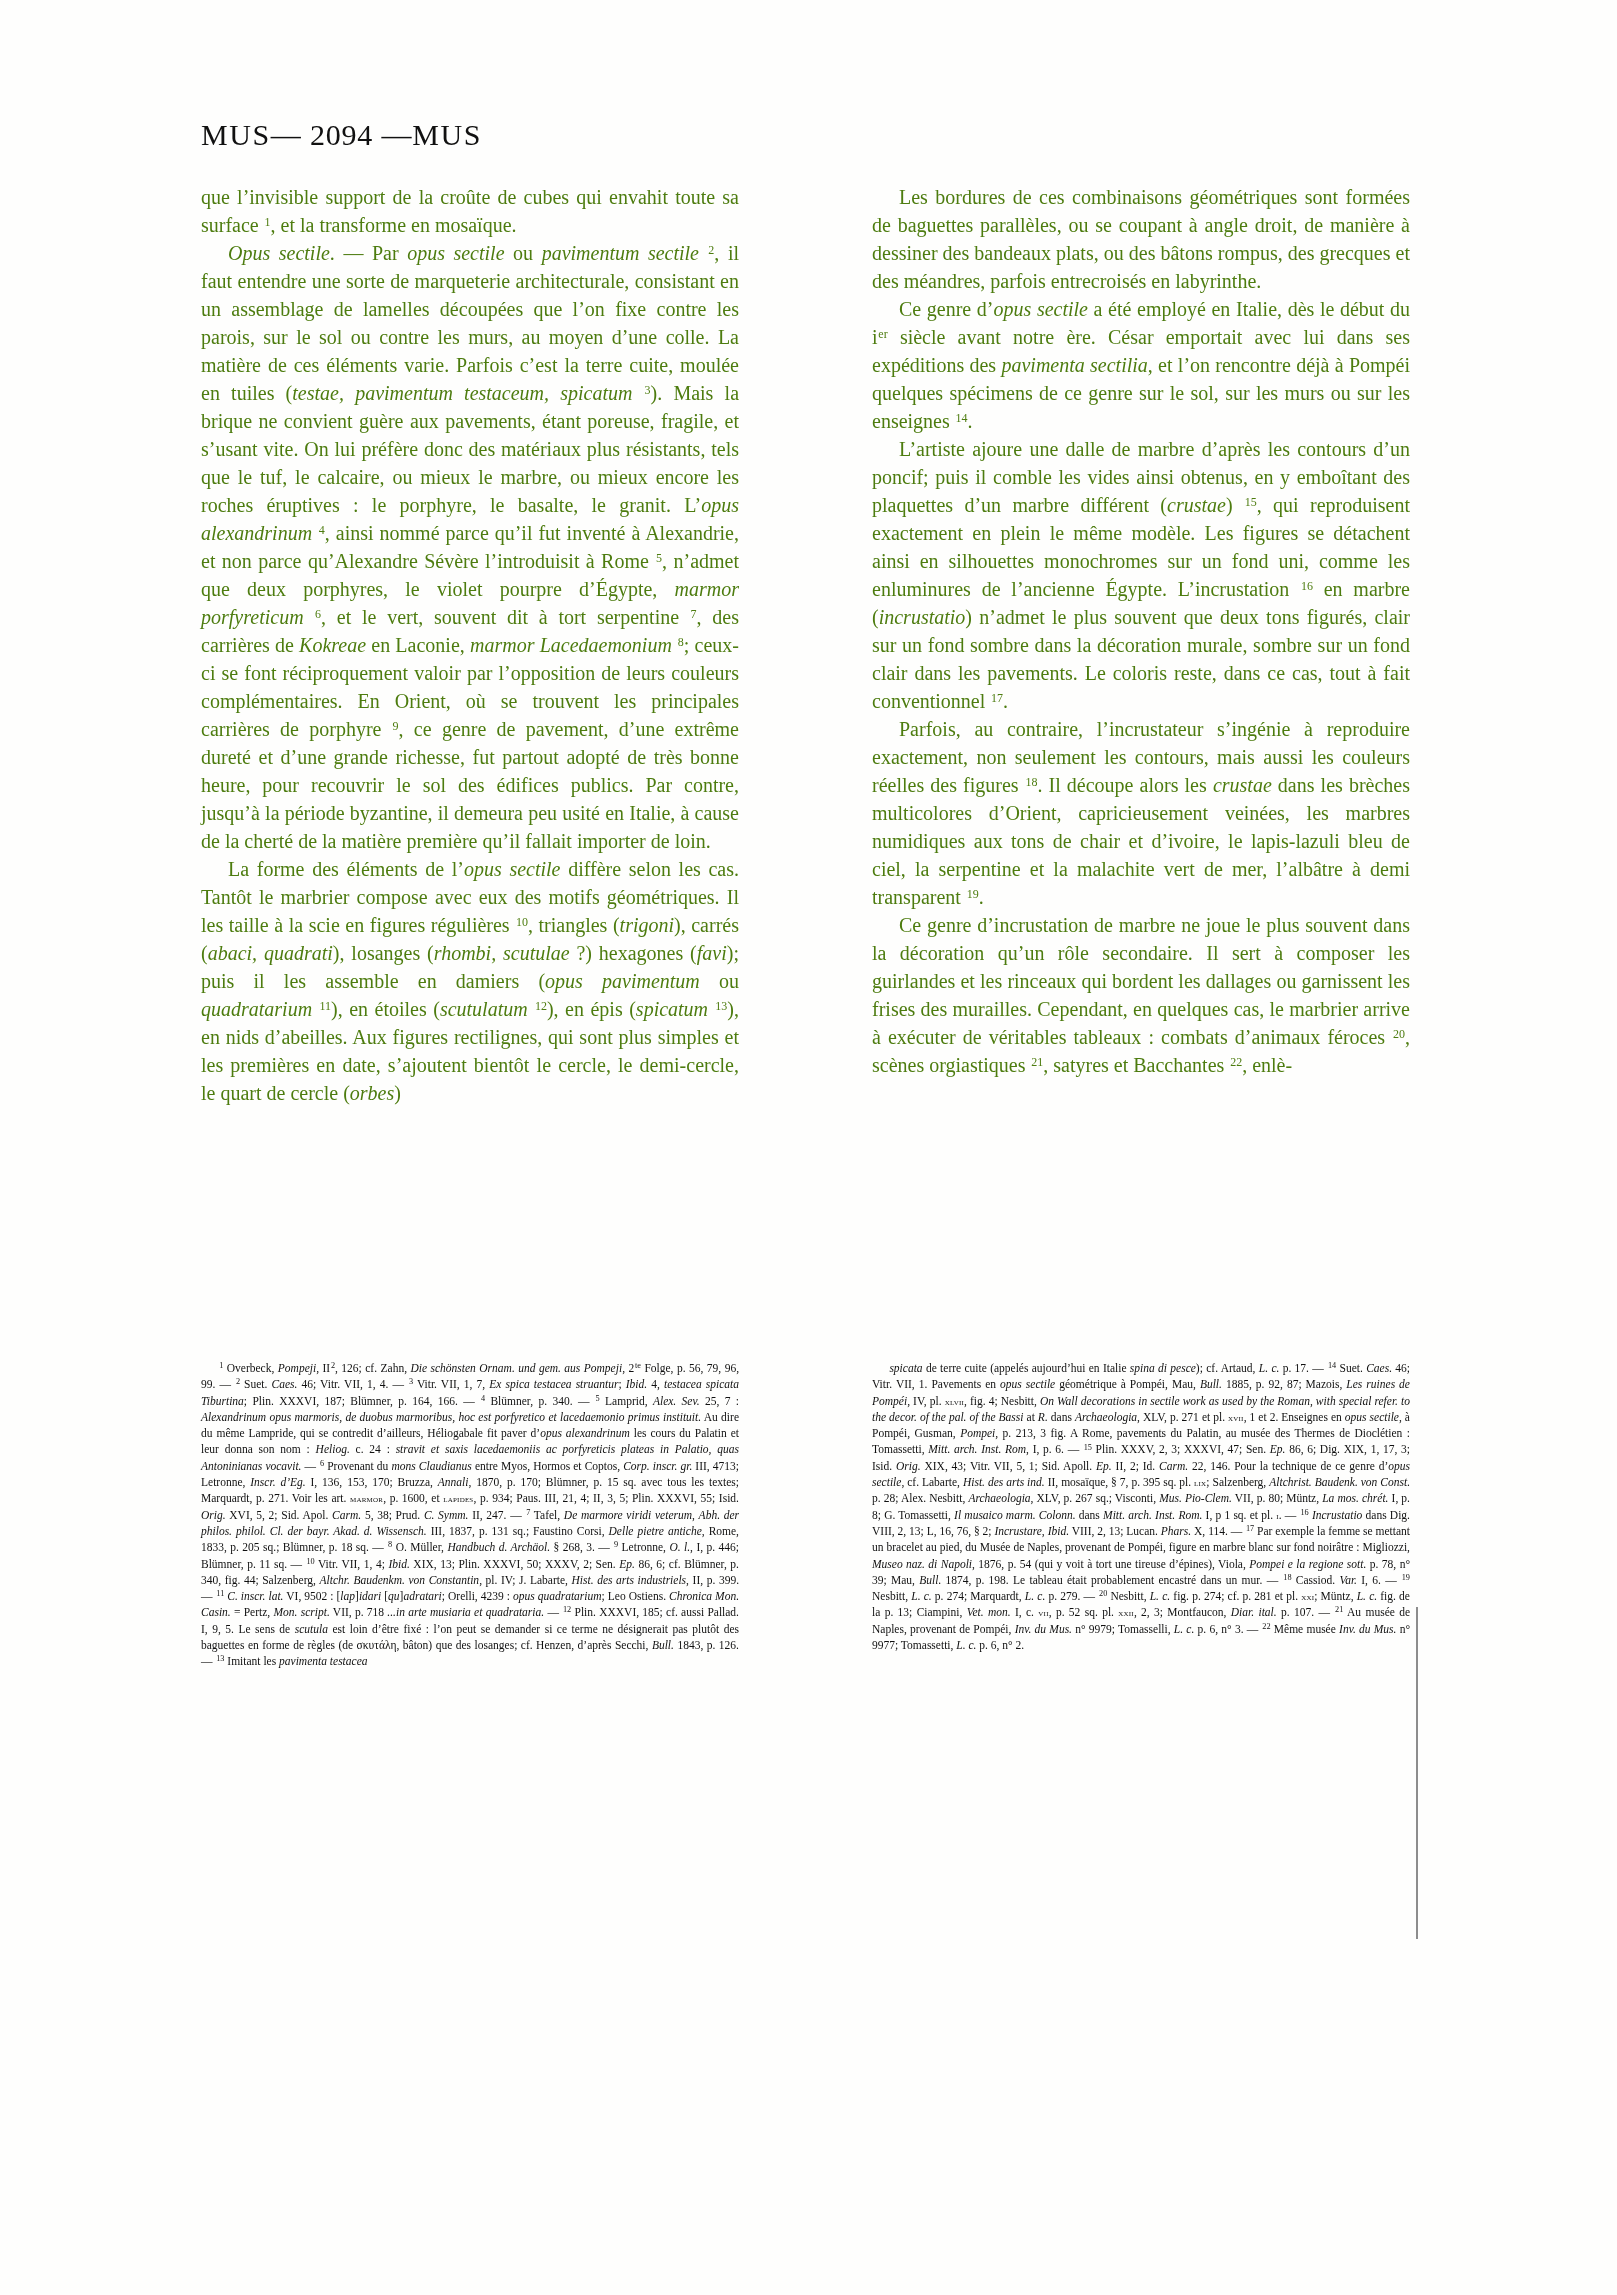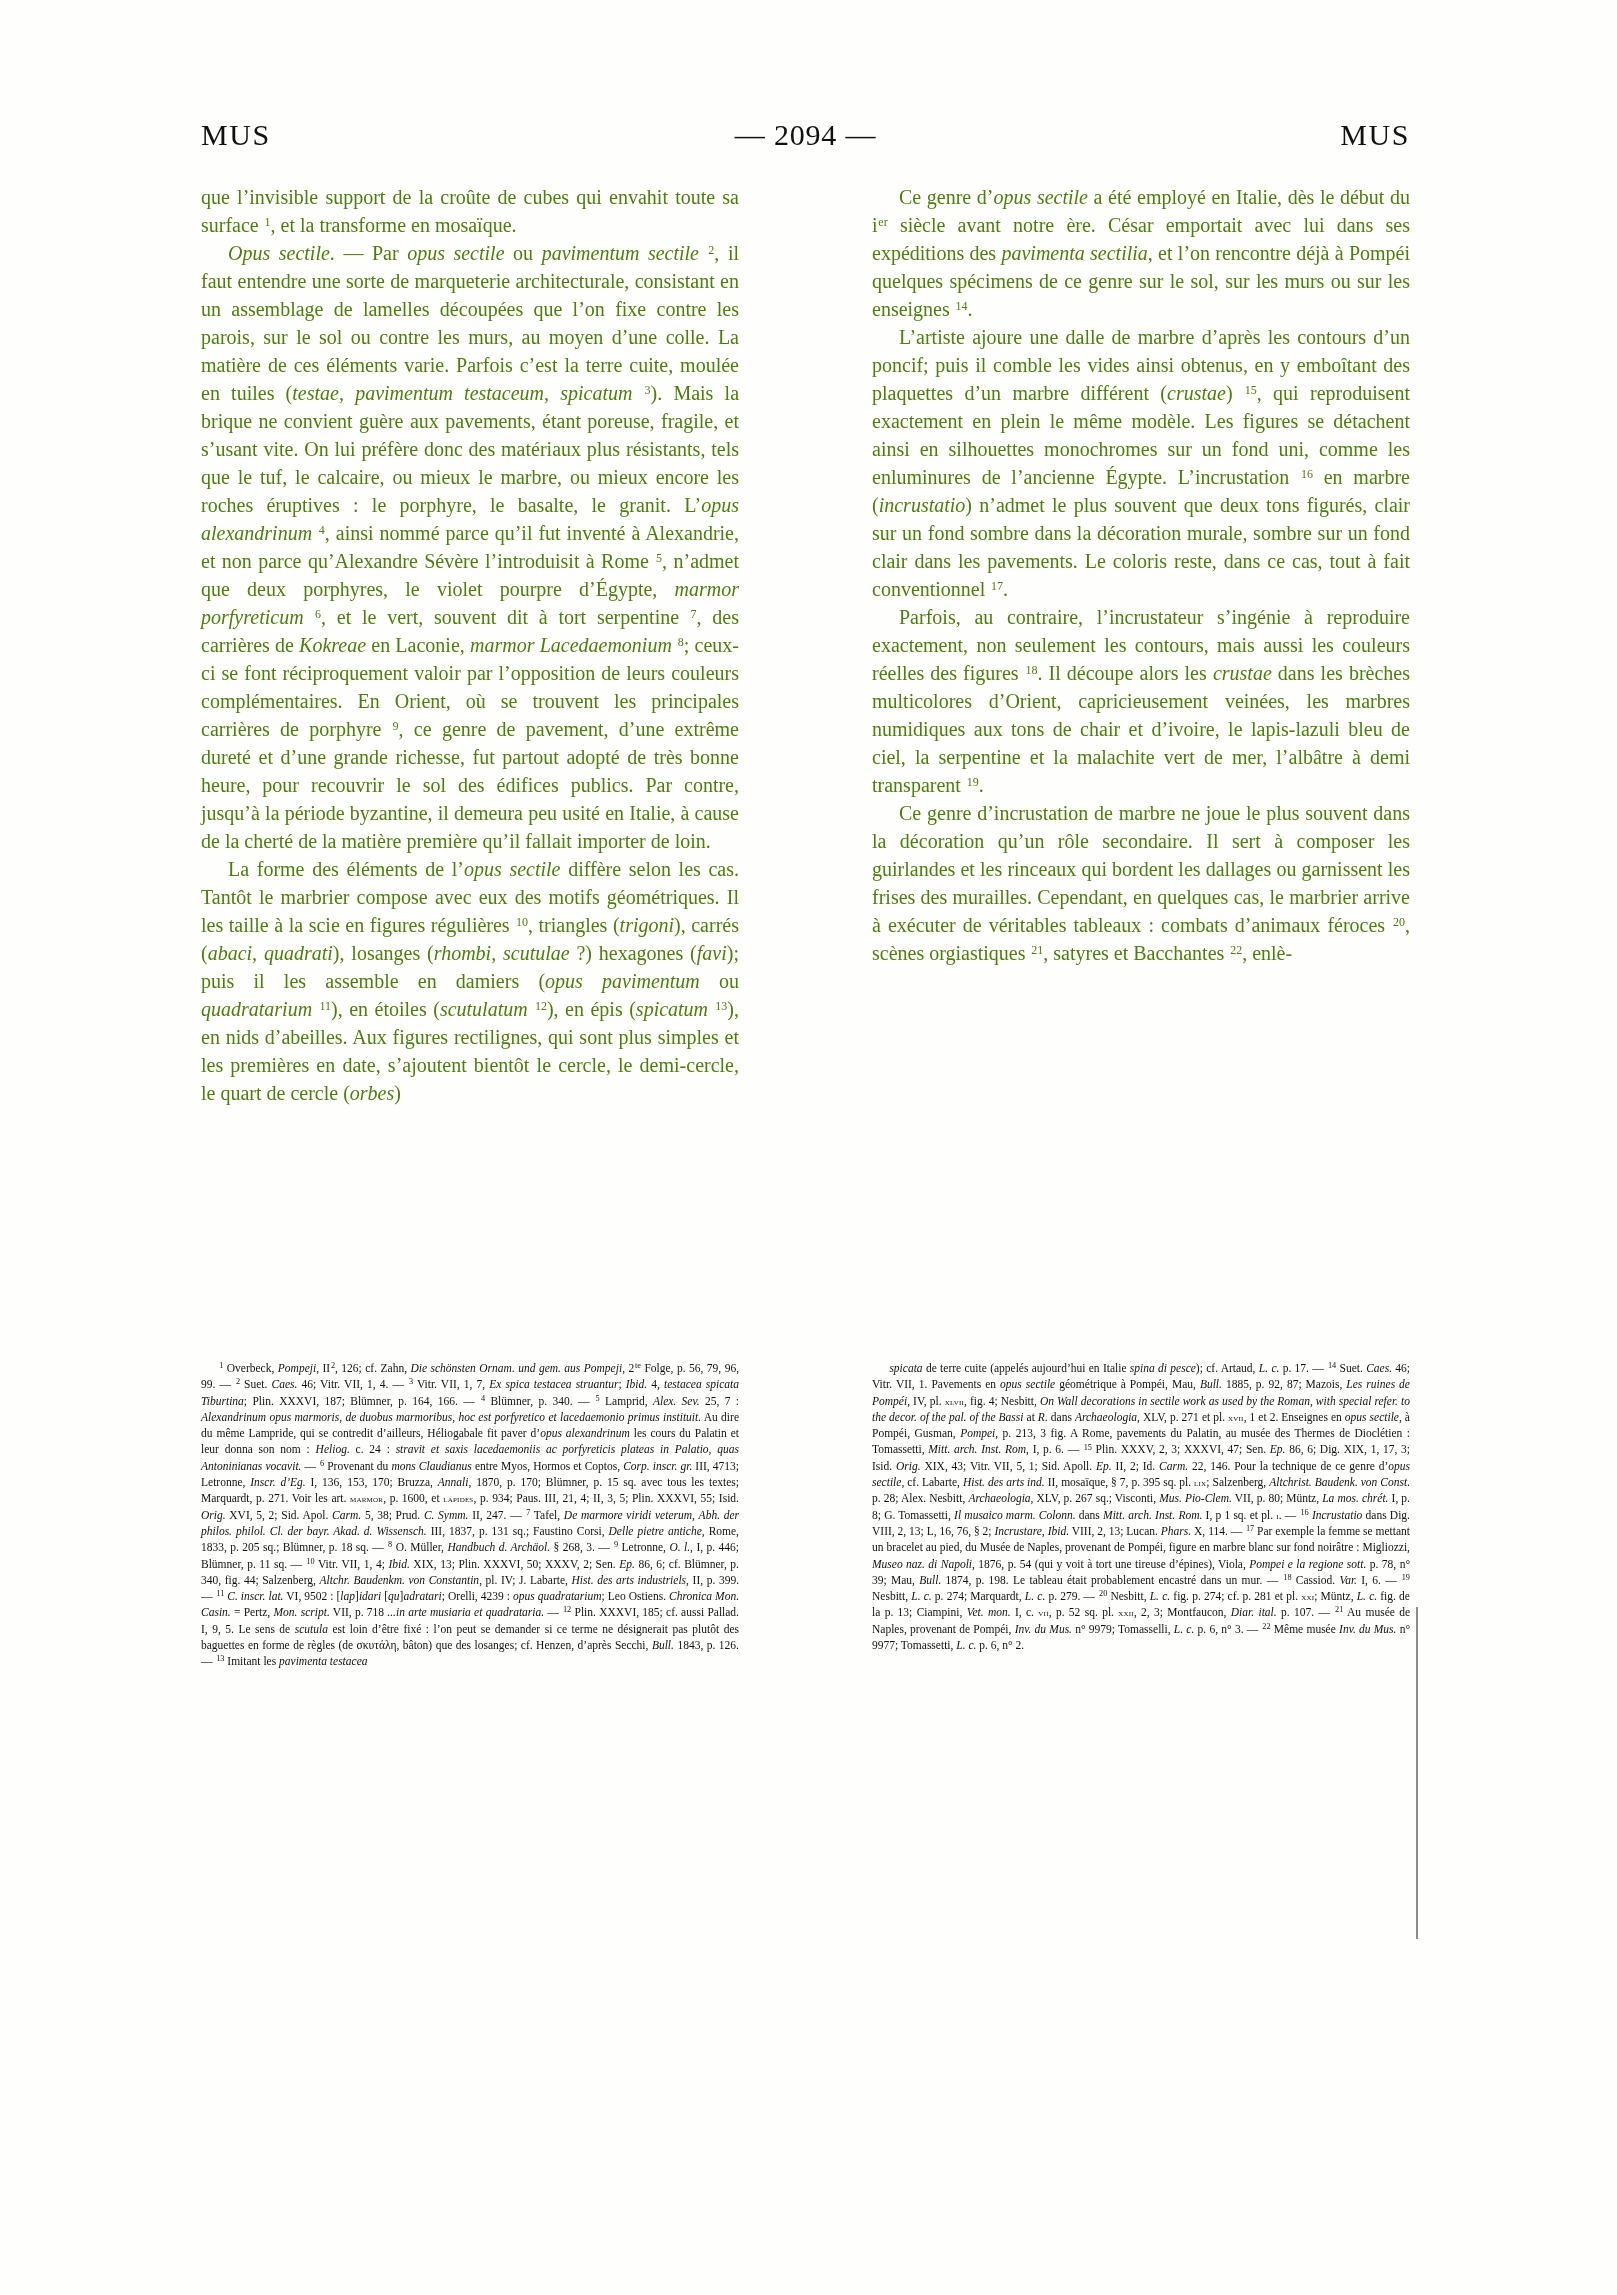--- a/index.html
+++ b/index.html
@@ -19,21 +19,20 @@
     background:#fefefd;
   }
 
   
   .runhead {
     position:absolute;
     left:201px; top:118px;
     width:1209px;
     display:flex;
     align-items:baseline;
-    justify-content:space-between;
     font-size:30px;
     letter-spacing:1.6px;
     color:#111;
   }
   .runhead .folio { font-size:30px; letter-spacing:0.8px; }
   .runhead .hw { font-size:30px; }
 
   
   .cols {
     position:absolute;
@@ -109,20 +108,21 @@
     <div class="col left">
       <div class="body-text">
         <p class="noind">que l’invisible support de la croûte de cubes qui envahit toute sa surface <sup>1</sup>, et la transforme en mosaïque.</p>
         <p><i>Opus sectile</i>. — Par <i>opus sectile</i> ou <i>pavimentum sectile</i> <sup>2</sup>, il faut entendre une sorte de marqueterie architecturale, consistant en un assemblage de lamelles découpées que l’on fixe contre les parois, sur le sol ou contre les murs, au moyen d’une colle. La matière de ces éléments varie. Parfois c’est la terre cuite, moulée en tuiles (<i>testae, pavimentum testaceum, spicatum</i> <sup>3</sup>). Mais la brique ne convient guère aux pavements, étant poreuse, fragile, et s’usant vite. On lui préfère donc des matériaux plus résistants, tels que le tuf, le calcaire, ou mieux le marbre, ou mieux encore les roches éruptives : le porphyre, le basalte, le granit. L’<i>opus alexandrinum</i> <sup>4</sup>, ainsi nommé parce qu’il fut inventé à Alexandrie, et non parce qu’Alexandre Sévère l’introduisit à Rome <sup>5</sup>, n’admet que deux porphyres, le violet pourpre d’Égypte, <i>marmor porfyreticum</i> <sup>6</sup>, et le vert, souvent dit à tort serpentine <sup>7</sup>, des carrières de <i>Kokreae</i> en Laconie, <i>marmor Lacedaemonium</i> <sup>8</sup>; ceux-ci se font réciproquement valoir par l’opposition de leurs couleurs complémentaires. En Orient, où se trouvent les principales carrières de porphyre <sup>9</sup>, ce genre de pavement, d’une extrême dureté et d’une grande richesse, fut partout adopté de très bonne heure, pour recouvrir le sol des édifices publics. Par contre, jusqu’à la période byzantine, il demeura peu usité en Italie, à cause de la cherté de la matière première qu’il fallait importer de loin.</p>
         <p>La forme des éléments de l’<i>opus sectile</i> diffère selon les cas. Tantôt le marbrier compose avec eux des motifs géométriques. Il les taille à la scie en figures régulières <sup>10</sup>, triangles (<i>trigoni</i>), carrés (<i>abaci, quadrati</i>), losanges (<i>rhombi, scutulae</i> ?) hexagones (<i>favi</i>); puis il les assemble en damiers (<i>opus pavimentum</i> ou <i>quadratarium</i> <sup>11</sup>), en étoiles (<i>scutulatum</i> <sup>12</sup>), en épis (<i>spicatum</i> <sup>13</sup>), en nids d’abeilles. Aux figures rectilignes, qui sont plus simples et les premières en date, s’ajoutent bientôt le cercle, le demi-cercle, le quart de cercle (<i>orbes</i>)</p>
       </div>
     </div>
 
     <div class="col right">
       <div class="body-text">
+        <p>Les bordures de ces combinaisons géométriques sont formées de baguettes parallèles, ou se coupant à angle droit, de manière à dessiner des bandeaux plats, ou des bâtons rompus, des grecques et des méandres, parfois entrecroisés en labyrinthe.</p>
         <p>Ce genre d’<i>opus sectile</i> a été employé en Italie, dès le début du <sc>i</sc><sup>er</sup> siècle avant notre ère. César emportait avec lui dans ses expéditions des <i>pavimenta sectilia</i>, et l’on rencontre déjà à Pompéi quelques spécimens de ce genre sur le sol, sur les murs ou sur les enseignes <sup>14</sup>.</p>
         <p>L’artiste ajoure une dalle de marbre d’après les contours d’un poncif; puis il comble les vides ainsi obtenus, en y emboîtant des plaquettes d’un marbre différent (<i>crustae</i>) <sup>15</sup>, qui reproduisent exactement en plein le même modèle. Les figures se détachent ainsi en silhouettes monochromes sur un fond uni, comme les enluminures de l’ancienne Égypte. L’incrustation <sup>16</sup> en marbre (<i>incrustatio</i>) n’admet le plus souvent que deux tons figurés, clair sur un fond sombre dans la décoration murale, sombre sur un fond clair dans les pavements. Le coloris reste, dans ce cas, tout à fait conventionnel <sup>17</sup>.</p>
         <p>Parfois, au contraire, l’incrustateur s’ingénie à reproduire exactement, non seulement les contours, mais aussi les couleurs réelles des figures <sup>18</sup>. Il découpe alors les <i>crustae</i> dans les brèches multicolores d’Orient, capricieusement veinées, les marbres numidiques aux tons de chair et d’ivoire, le lapis-lazuli bleu de ciel, la serpentine et la malachite vert de mer, l’albâtre à demi transparent <sup>19</sup>.</p>
         <p>Ce genre d’incrustation de marbre ne joue le plus souvent dans la décoration qu’un rôle secondaire. Il sert à composer les guirlandes et les rinceaux qui bordent les dallages ou garnissent les frises des murailles. Cependant, en quelques cas, le marbrier arrive à exécuter de véritables tableaux : combats d’animaux féroces <sup>20</sup>, scènes orgiastiques <sup>21</sup>, satyres et Bacchantes <sup>22</sup>, enlè-</p>
       </div>
     </div>
 
     <div class="clear"></div>
   </div>
 

